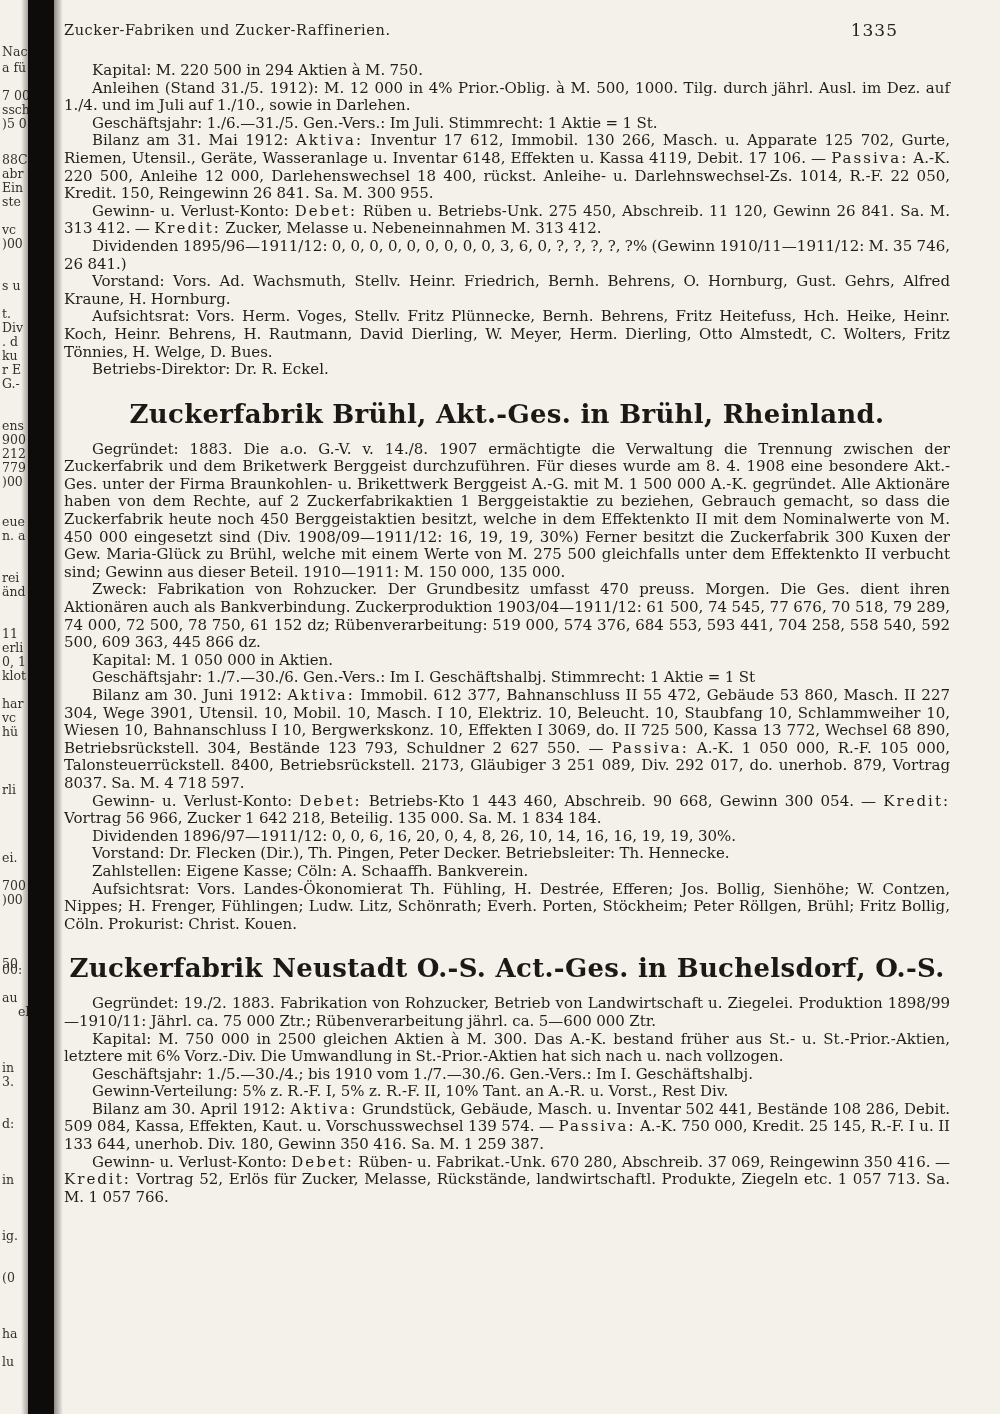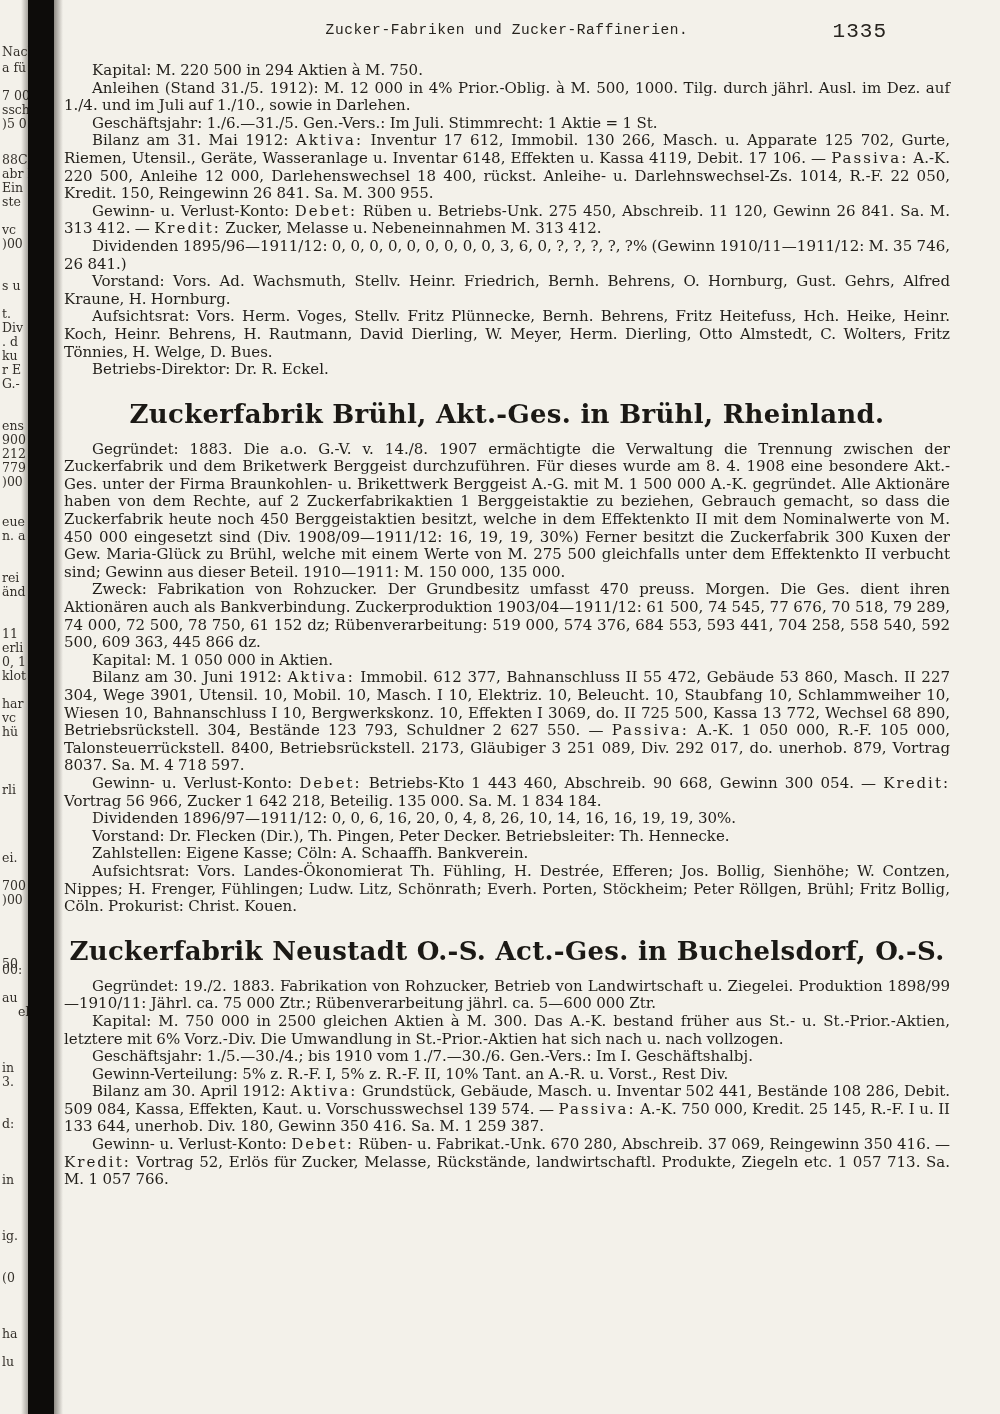--- a/index.html
+++ b/index.html
@@ -17,23 +17,23 @@
   .frag { position:absolute; left:2px; font-size:12.5px; color:#35312b; white-space:nowrap; }
   
   .binding-bar { position:absolute; left:28px; top:0; width:26px; height:100%; background:#0d0c0a; }
   .binding-bar::before { content:""; position:absolute; left:-7px; top:0; width:7px; height:100%;
     background:linear-gradient(to left, rgba(20,16,10,0.35), rgba(20,16,10,0)); }
   .binding-bar::after { content:""; position:absolute; right:-9px; top:0; width:9px; height:100%;
     background:linear-gradient(to right, rgba(20,16,10,0.45), rgba(20,16,10,0)); }
 
   .content { position:absolute; left:64px; right:50px; top:22px; }
 
-  .page-header { position:relative; text-align:center; font-size:14.5px;
-    letter-spacing:0.6px; margin-bottom:24px; color:#26231e;font-family:Liberation Mono, monospace; }
-  .page-number { position:absolute; right:63px; top:-2px; font-size:21px; letter-spacing:1px; }
+  .page-header { position:relative; font-size:14.5px;
+    letter-spacing:0.6px; margin-bottom:24px; color:#26231e; }
+  .page-number { position:absolute; right:52px; top:-2px; font-size:17px; letter-spacing:1px; }
 
   .entry-heading { font-size:26px; font-weight:bold; text-align:center;
     margin:20px 0 12px 0; letter-spacing:0.3px; color:#1b1915; }
 
   .entry-par { text-align:justify; text-indent:28px; font-size:15px;
     line-height:17.6px; word-spacing:-0.4px; }
   .run-b { font-weight:normal; }
   .run-s { letter-spacing:2px; }
 </style>
 </head>
@@ -105,20 +105,21 @@
         <p class="entry-par"><span class="run-b">Bilanz am 31. Mai 1912:</span><span class="run-r"> </span><span class="run-s">Aktiva:</span><span class="run-r"> Inventur 17 612, Immobil. 130 266, Masch. u. Apparate 125 702, Gurte, Riemen, Utensil., Geräte, Wasseranlage u. Inventar 6148, Effekten u. Kassa 4119, Debit. 17 106. — </span><span class="run-s">Passiva:</span><span class="run-r"> A.-K. 220 500, Anleihe 12 000, Darlehenswechsel 18 400, rückst. Anleihe- u. Darlehnswechsel-Zs. 1014, R.-F. 22 050, Kredit. 150, Reingewinn 26 841. Sa. M. 300 955.</span></p>
         <p class="entry-par"><span class="run-b">Gewinn- u. Verlust-Konto:</span><span class="run-r"> </span><span class="run-s">Debet:</span><span class="run-r"> Rüben u. Betriebs-Unk. 275 450, Abschreib. 11 120, Gewinn 26 841. Sa. M. 313 412. — </span><span class="run-s">Kredit:</span><span class="run-r"> Zucker, Melasse u. Nebeneinnahmen M. 313 412.</span></p>
         <p class="entry-par"><span class="run-b">Dividenden 1895/96—1911/12:</span><span class="run-r"> 0, 0, 0, 0, 0, 0, 0, 0, 0, 3, 6, 0, ?, ?, ?, ?, ?% (Gewinn 1910/11—1911/12: M. 35 746, 26 841.)</span></p>
         <p class="entry-par"><span class="run-b">Vorstand:</span><span class="run-r"> Vors. Ad. Wachsmuth, Stellv. Heinr. Friedrich, Bernh. Behrens, O. Hornburg, Gust. Gehrs, Alfred Kraune, H. Hornburg.</span></p>
         <p class="entry-par"><span class="run-b">Aufsichtsrat:</span><span class="run-r"> Vors. Herm. Voges, Stellv. Fritz Plünnecke, Bernh. Behrens, Fritz Heitefuss, Hch. Heike, Heinr. Koch, Heinr. Behrens, H. Rautmann, David Dierling, W. Meyer, Herm. Dierling, Otto Almstedt, C. Wolters, Fritz Tönnies, H. Welge, D. Bues.</span></p>
         <p class="entry-par"><span class="run-b">Betriebs-Direktor:</span><span class="run-r"> Dr. R. Eckel.</span></p>
         <h2 class="entry-heading">Zuckerfabrik Brühl, Akt.-Ges. in Brühl, Rheinland.</h2>
         <p class="entry-par"><span class="run-b">Gegründet:</span><span class="run-r"> 1883. Die a.o. G.-V. v. 14./8. 1907 ermächtigte die Verwaltung die Trennung zwischen der Zuckerfabrik und dem Briketwerk Berggeist durchzuführen. Für dieses wurde am 8. 4. 1908 eine besondere Akt.-Ges. unter der Firma Braunkohlen- u. Brikettwerk Berggeist A.-G. mit M. 1 500 000 A.-K. gegründet. Alle Aktionäre haben von dem Rechte, auf 2 Zuckerfabrikaktien 1 Berggeistaktie zu beziehen, Gebrauch gemacht, so dass die Zuckerfabrik heute noch 450 Berggeistaktien besitzt, welche in dem Effektenkto II mit dem Nominalwerte von M. 450 000 eingesetzt sind (Div. 1908/09—1911/12: 16, 19, 19, 30%) Ferner besitzt die Zuckerfabrik 300 Kuxen der Gew. Maria-Glück zu Brühl, welche mit einem Werte von M. 275 500 gleichfalls unter dem Effektenkto II verbucht sind; Gewinn aus dieser Beteil. 1910—1911: M. 150 000, 135 000.</span></p>
         <p class="entry-par"><span class="run-b">Zweck:</span><span class="run-r"> Fabrikation von Rohzucker. Der Grundbesitz umfasst 470 preuss. Morgen. Die Ges. dient ihren Aktionären auch als Bankverbindung. Zuckerproduktion 1903/04—1911/12: 61 500, 74 545, 77 676, 70 518, 79 289, 74 000, 72 500, 78 750, 61 152 dz; Rübenverarbeitung: 519 000, 574 376, 684 553, 593 441, 704 258, 558 540, 592 500, 609 363, 445 866 dz.</span></p>
         <p class="entry-par"><span class="run-b">Kapital:</span><span class="run-r"> M. 1 050 000 in Aktien.</span></p>
+        <p class="entry-par"><span class="run-b">Geschäftsjahr:</span><span class="run-r"> 1./7.—30./6. </span><span class="run-b">Gen.-Vers.:</span><span class="run-r"> Im I. Geschäftshalbj. </span><span class="run-b">Stimmrecht:</span><span class="run-r"> 1 Aktie = 1 St</span></p>
         <p class="entry-par"><span class="run-b">Bilanz am 30. Juni 1912:</span><span class="run-r"> </span><span class="run-s">Aktiva:</span><span class="run-r"> Immobil. 612 377, Bahnanschluss II 55 472, Gebäude 53 860, Masch. II 227 304, Wege 3901, Utensil. 10, Mobil. 10, Masch. I 10, Elektriz. 10, Beleucht. 10, Staubfang 10, Schlammweiher 10, Wiesen 10, Bahnanschluss I 10, Bergwerkskonz. 10, Effekten I 3069, do. II 725 500, Kassa 13 772, Wechsel 68 890, Betriebsrückstell. 304, Bestände 123 793, Schuldner 2 627 550. — </span><span class="run-s">Passiva:</span><span class="run-r"> A.-K. 1 050 000, R.-F. 105 000, Talonsteuerrückstell. 8400, Betriebsrückstell. 2173, Gläubiger 3 251 089, Div. 292 017, do. unerhob. 879, Vortrag 8037. Sa. M. 4 718 597.</span></p>
         <p class="entry-par"><span class="run-b">Gewinn- u. Verlust-Konto:</span><span class="run-r"> </span><span class="run-s">Debet:</span><span class="run-r"> Betriebs-Kto 1 443 460, Abschreib. 90 668, Gewinn 300 054. — </span><span class="run-s">Kredit:</span><span class="run-r"> Vortrag 56 966, Zucker 1 642 218, Beteilig. 135 000. Sa. M. 1 834 184.</span></p>
         <p class="entry-par"><span class="run-b">Dividenden 1896/97—1911/12:</span><span class="run-r"> 0, 0, 6, 16, 20, 0, 4, 8, 26, 10, 14, 16, 16, 19, 19, 30%.</span></p>
         <p class="entry-par"><span class="run-b">Vorstand:</span><span class="run-r"> Dr. Flecken (Dir.), Th. Pingen, Peter Decker. </span><span class="run-b">Betriebsleiter:</span><span class="run-r"> Th. Hennecke.</span></p>
         <p class="entry-par"><span class="run-b">Zahlstellen:</span><span class="run-r"> Eigene Kasse; Cöln: A. Schaaffh. Bankverein.</span></p>
         <p class="entry-par"><span class="run-b">Aufsichtsrat:</span><span class="run-r"> Vors. Landes-Ökonomierat Th. Fühling, H. Destrée, Efferen; Jos. Bollig, Sienhöhe; W. Contzen, Nippes; H. Frenger, Fühlingen; Ludw. Litz, Schönrath; Everh. Porten, Stöckheim; Peter Röllgen, Brühl; Fritz Bollig, Cöln. </span><span class="run-b">Prokurist:</span><span class="run-r"> Christ. Kouen.</span></p>
         <h2 class="entry-heading">Zuckerfabrik Neustadt O.-S. Act.-Ges. in Buchelsdorf, O.-S.</h2>
         <p class="entry-par"><span class="run-b">Gegründet:</span><span class="run-r"> 19./2. 1883. Fabrikation von Rohzucker, Betrieb von Landwirtschaft u. Ziegelei. Produktion 1898/99—1910/11: Jährl. ca. 75 000 Ztr.; Rübenverarbeitung jährl. ca. 5—600 000 Ztr.</span></p>
         <p class="entry-par"><span class="run-b">Kapital:</span><span class="run-r"> M. 750 000 in 2500 gleichen Aktien à M. 300. Das A.-K. bestand früher aus St.- u. St.-Prior.-Aktien, letztere mit 6% Vorz.-Div. Die Umwandlung in St.-Prior.-Aktien hat sich nach u. nach vollzogen.</span></p>
         <p class="entry-par"><span class="run-b">Geschäftsjahr:</span><span class="run-r"> 1./5.—30./4.; bis 1910 vom 1./7.—30./6. </span><span class="run-b">Gen.-Vers.:</span><span class="run-r"> Im I. Geschäftshalbj.</span></p>

